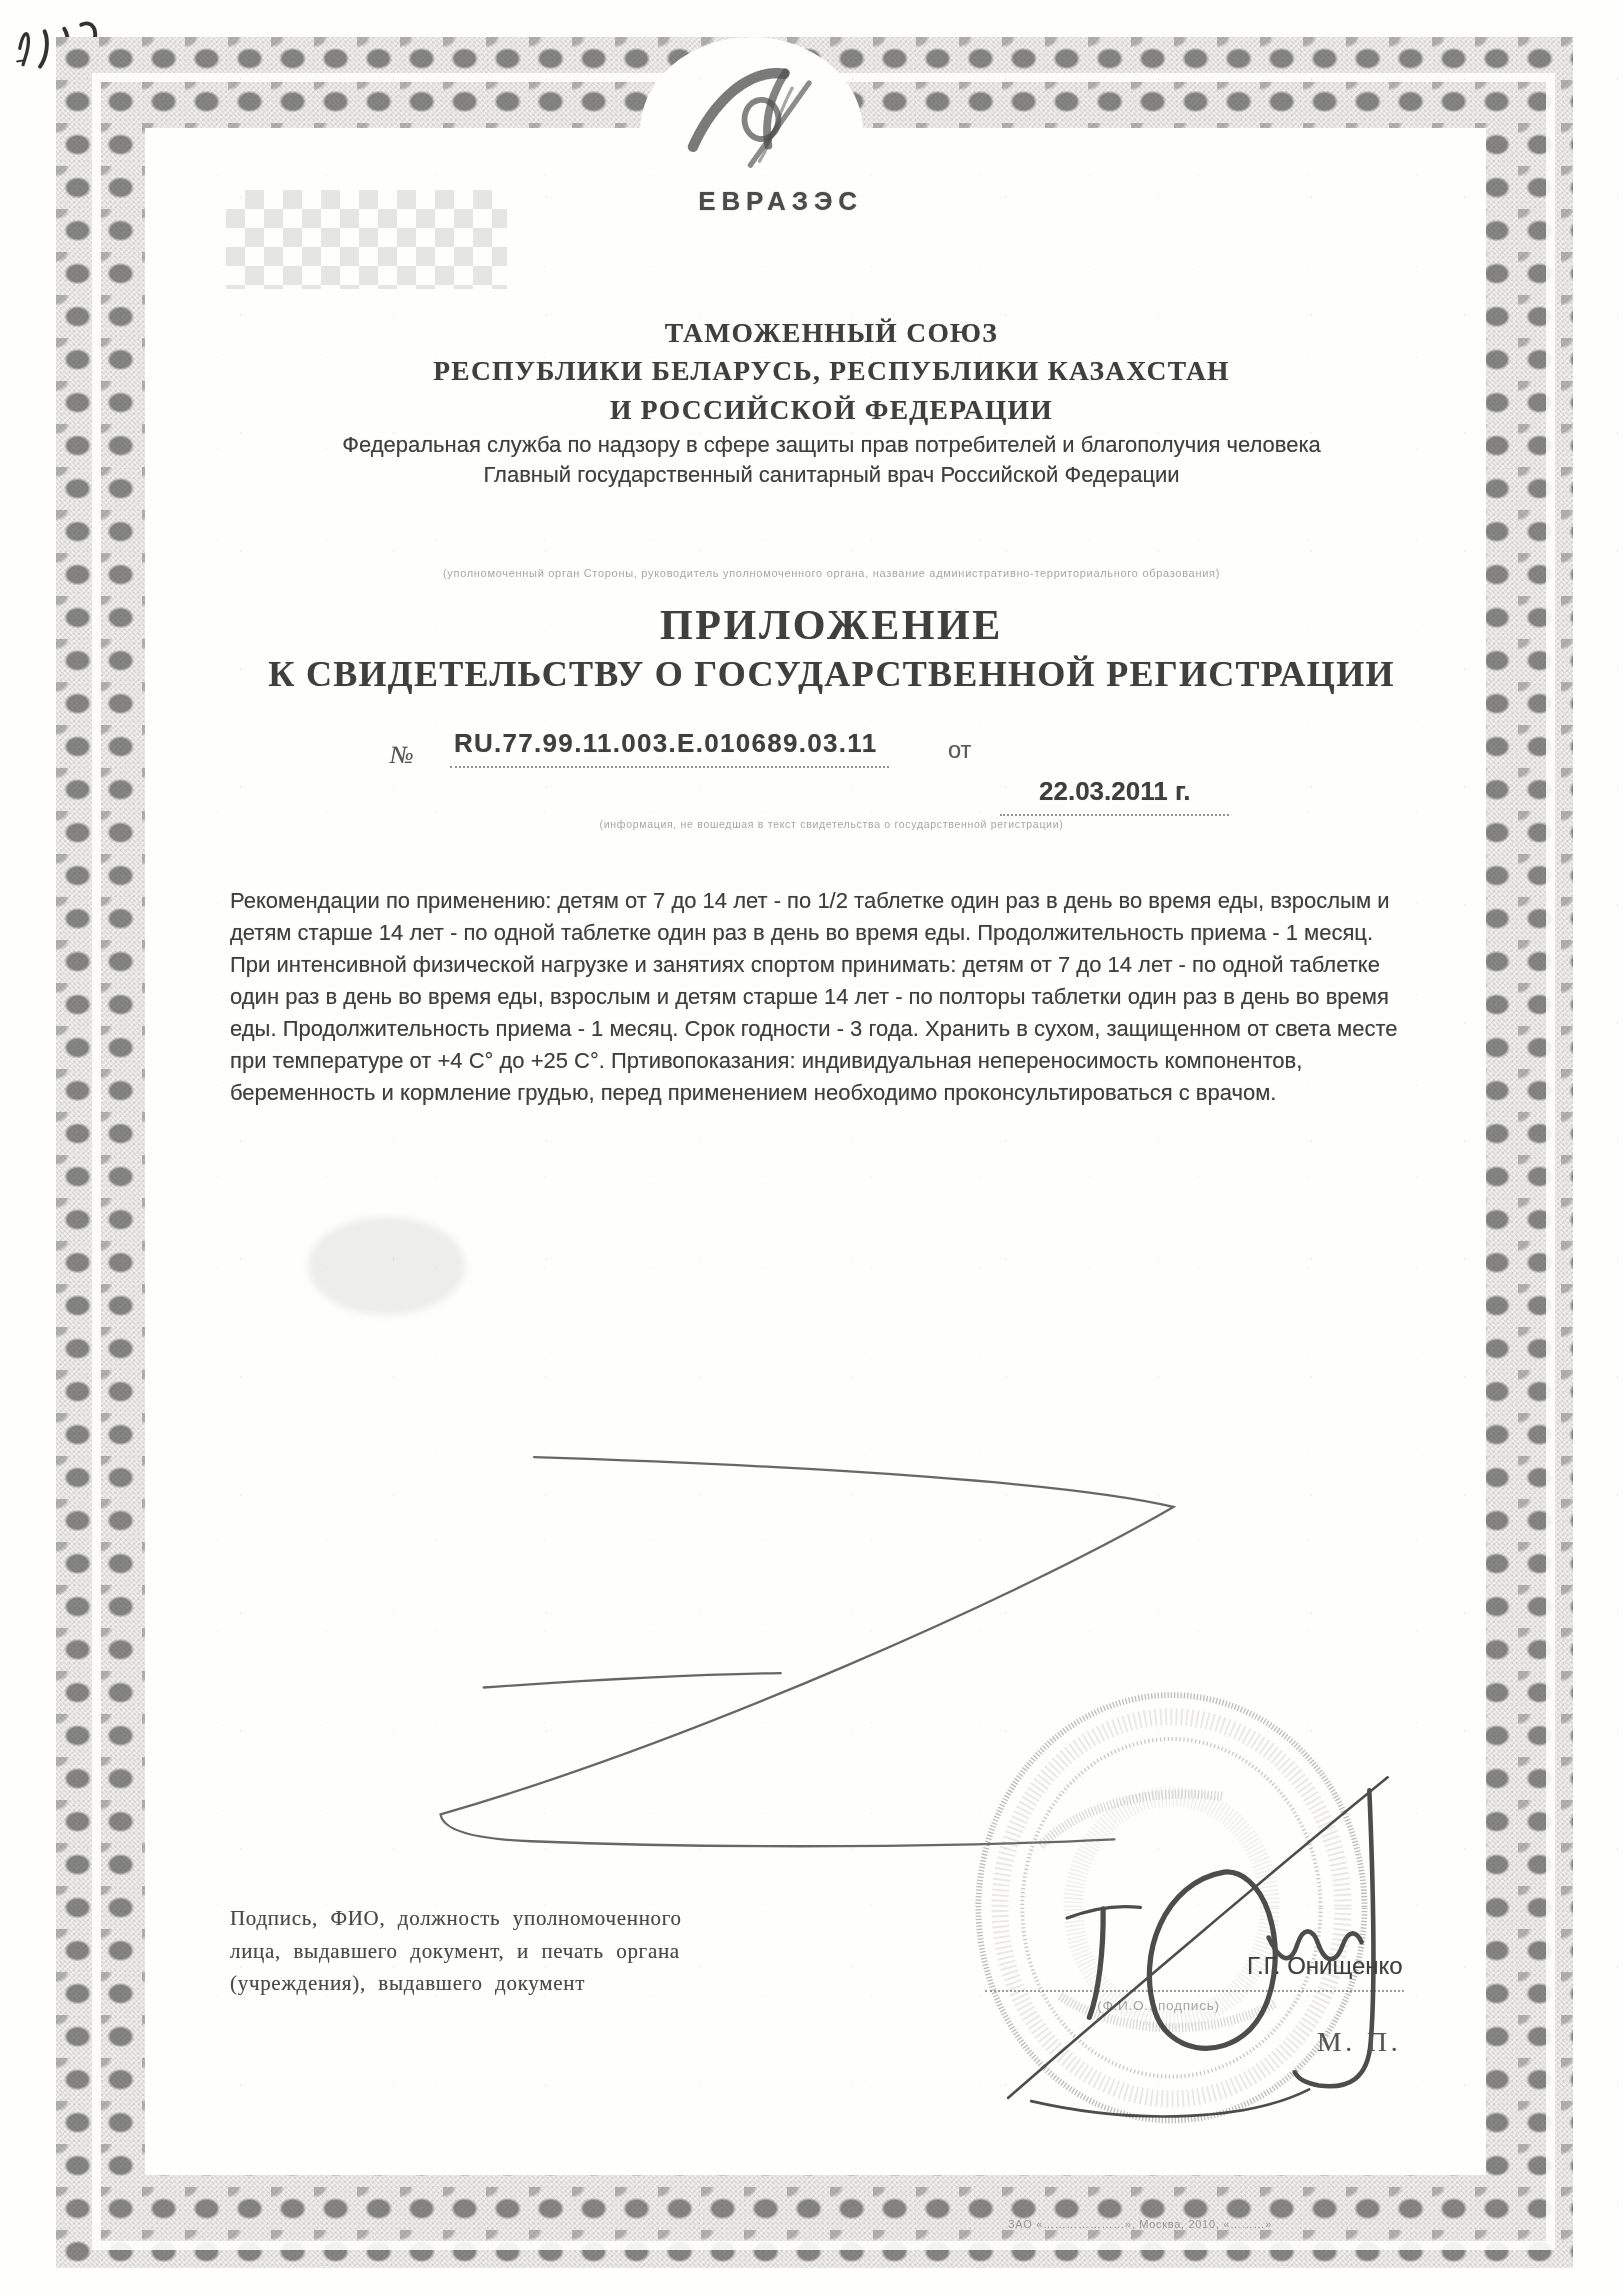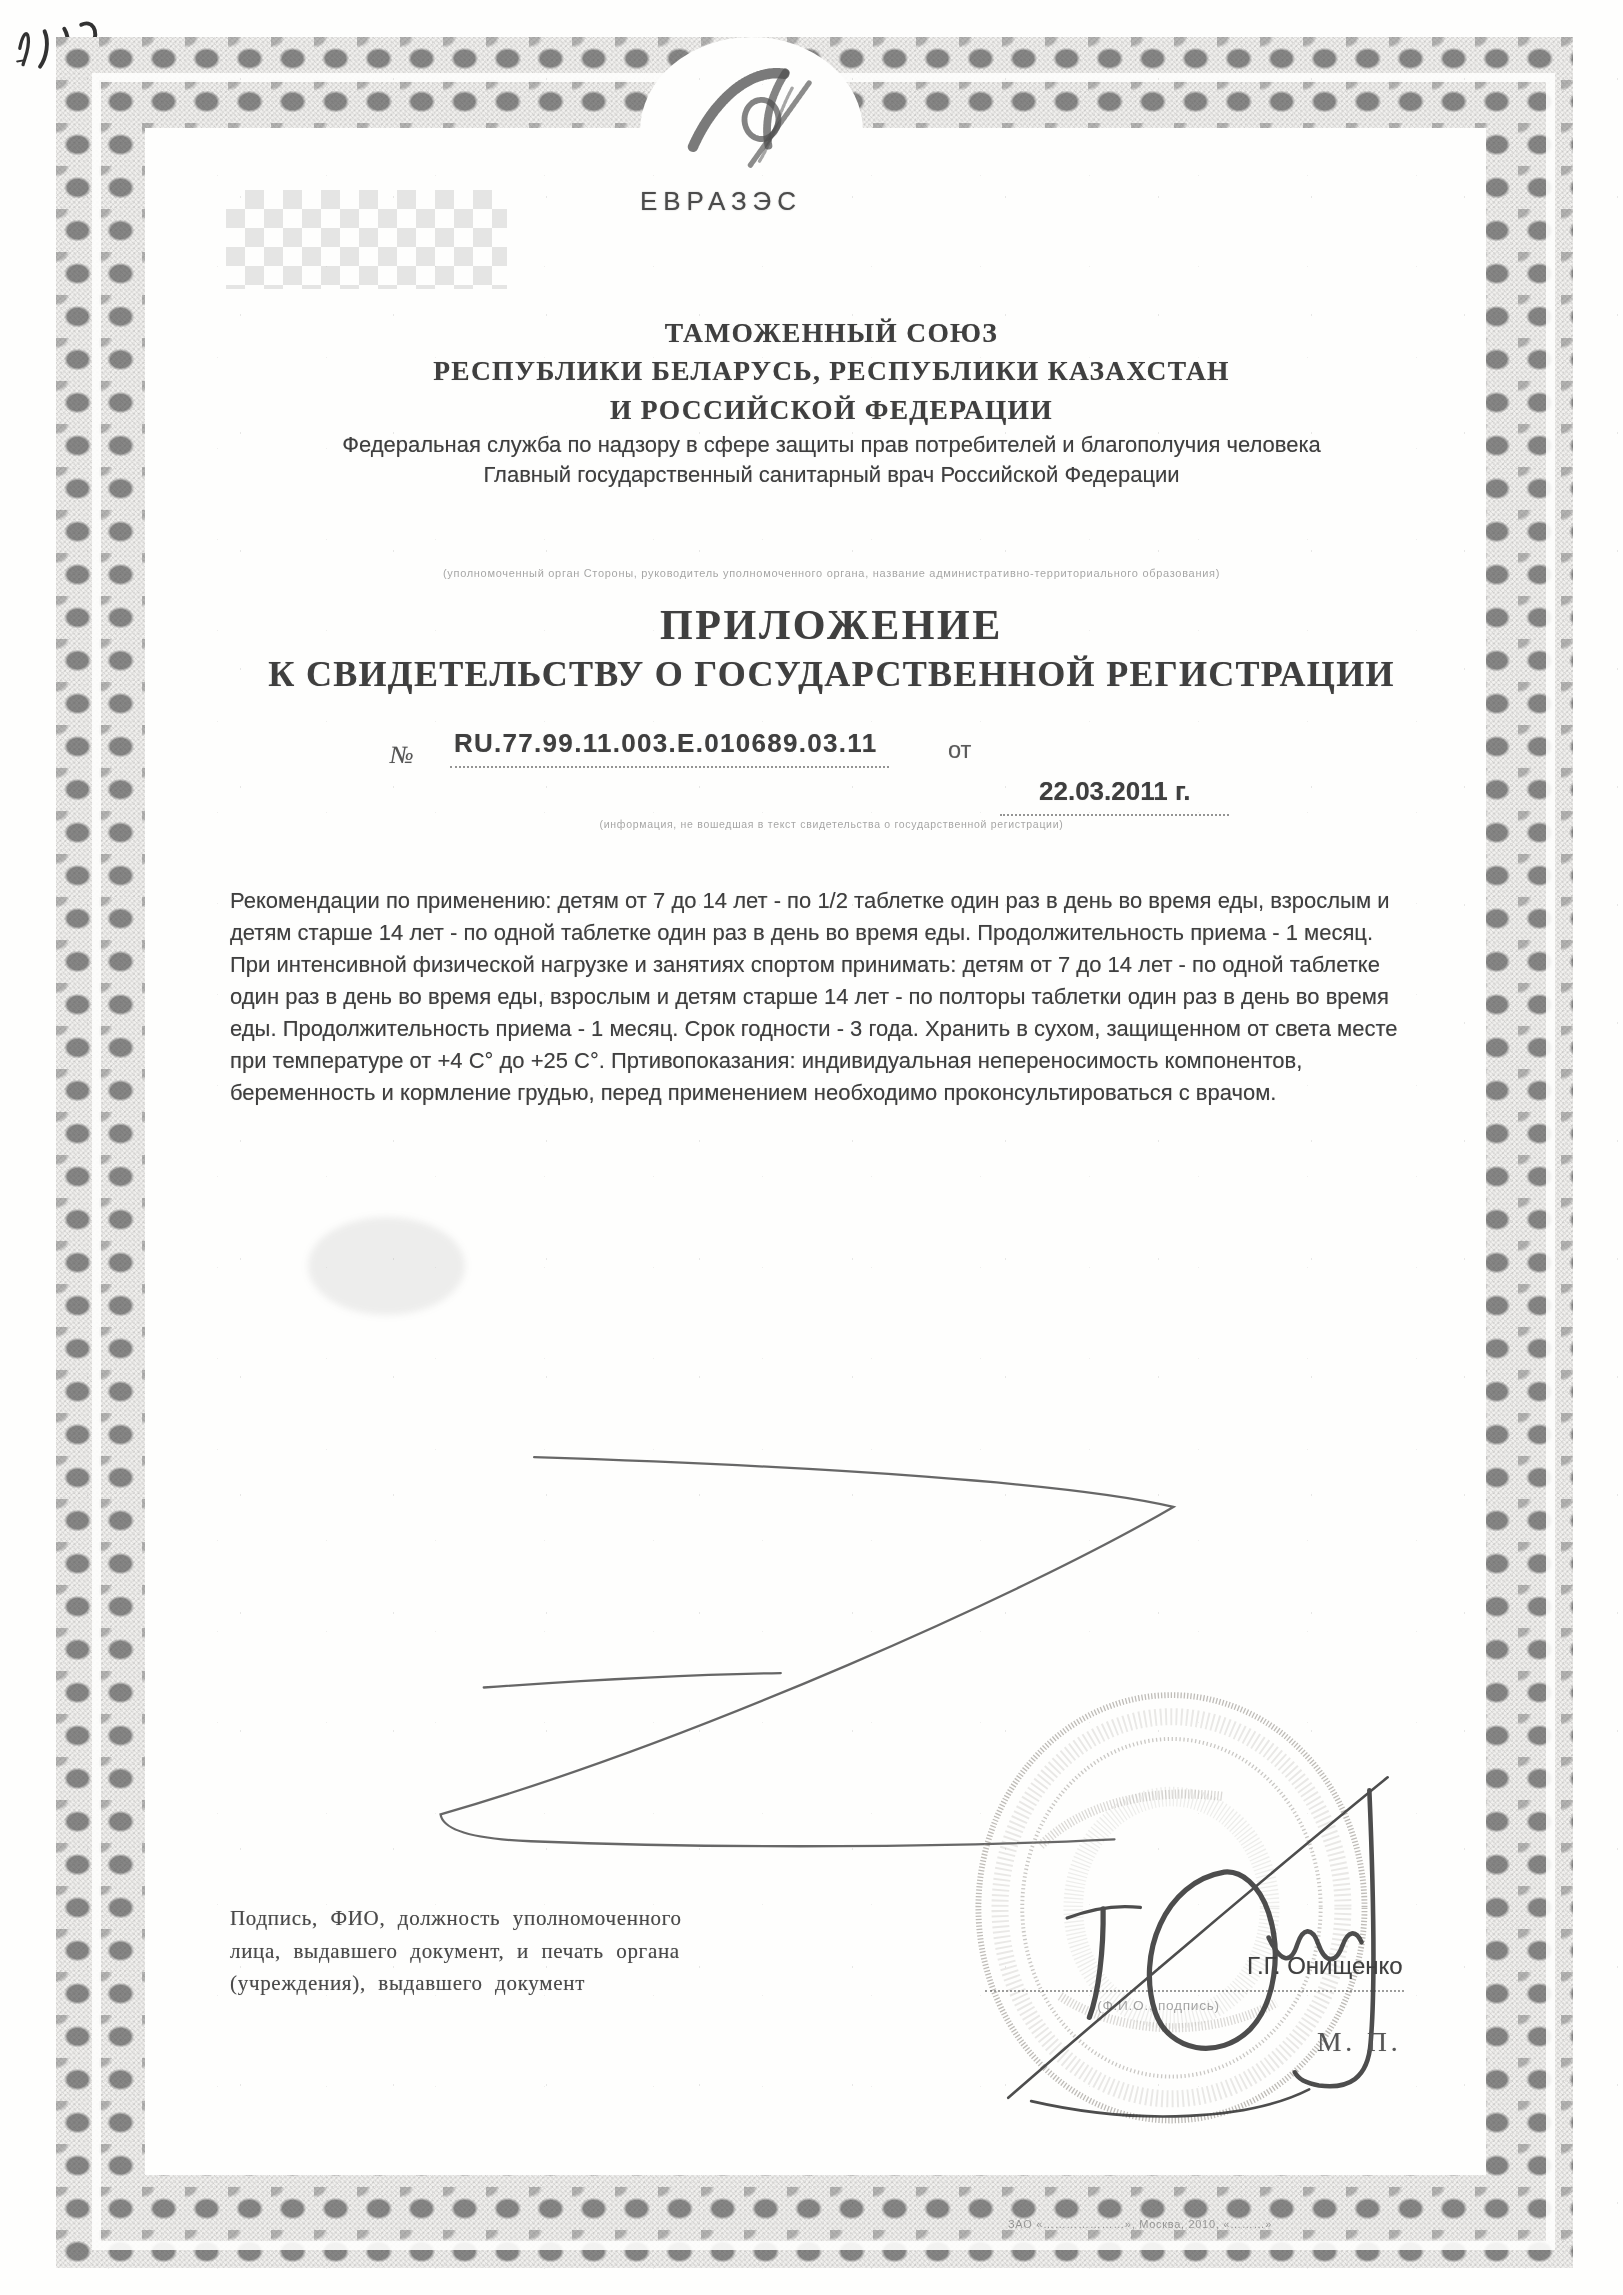--- a/index.html
+++ b/index.html
@@ -21,21 +21,21 @@
   .grain{left:0;top:0;right:0;bottom:0;width:1623px;height:2295px;pointer-events:none;opacity:.16;
     background-image:
       radial-gradient(rgba(0,0,0,.55) 0.7px, transparent 1px),
       radial-gradient(rgba(0,0,0,.4) 0.7px, transparent 0.9px);
     background-size:153px 118px,109px 91px;background-position:11px 20px,54px 39px;}
   .scan-text{color:#3f3f3f;text-shadow:0 0 0.7px rgba(60,60,60,.45);}
   .faint{color:rgba(40,40,40,.42);text-shadow:none;letter-spacing:0.7px;}
   .serifcaps{font-family:"Liberation Serif",serif;font-weight:700;letter-spacing:1.3px;}
   .centered{left:0;width:1623px;text-align:center;margin-left:20px;}
   .medallion{left:640px;top:37px;width:223px;height:189px;background:#fefefd;border-radius:50%;}
-  .logo-text{left:0;right:0;bottom:9.2px;text-align:left;font-size:26px;font-weight:400;
+  .logo-text{left:0;right:0;bottom:9.2px;text-align:right;font-size:26px;font-weight:700;
     letter-spacing:5.9px;color:#4b4b4b;text-shadow:0 0 1.3px rgba(60,60,60,.5);}
   .checker{left:226px;top:190px;width:281px;height:99px;opacity:.5;filter:blur(0.4px);
     background:conic-gradient(rgba(0,0,0,.20) 25%, transparent 0 50%, rgba(0,0,0,.20) 0 75%, transparent 0) 0 0/38px 38px;}
   .dotted-ul{border-bottom:2px dotted rgba(60,60,60,.55);}
   .smudge{border-radius:50%;filter:blur(3.9px);background:rgba(90,90,90,.10);}
 </style>
 </head>
 <body>
 
 <div class="page">

